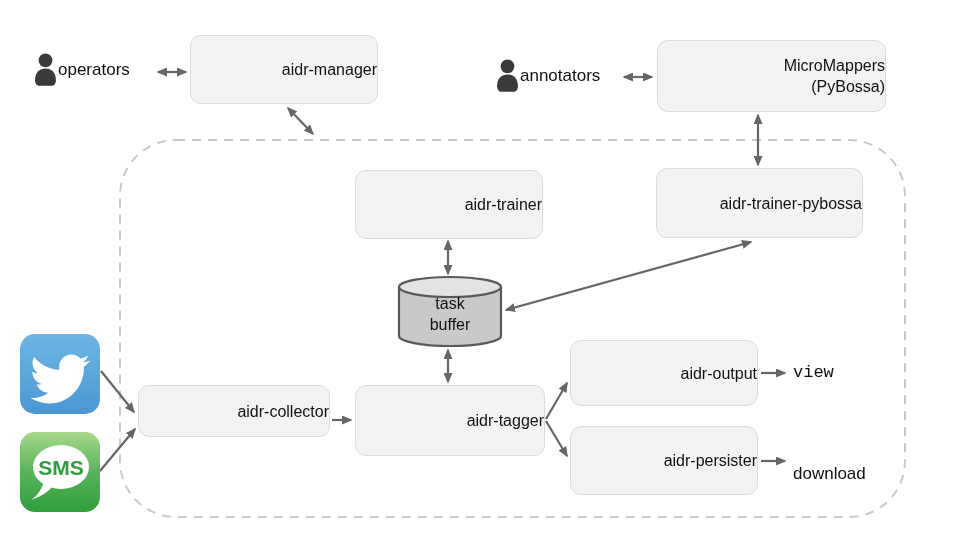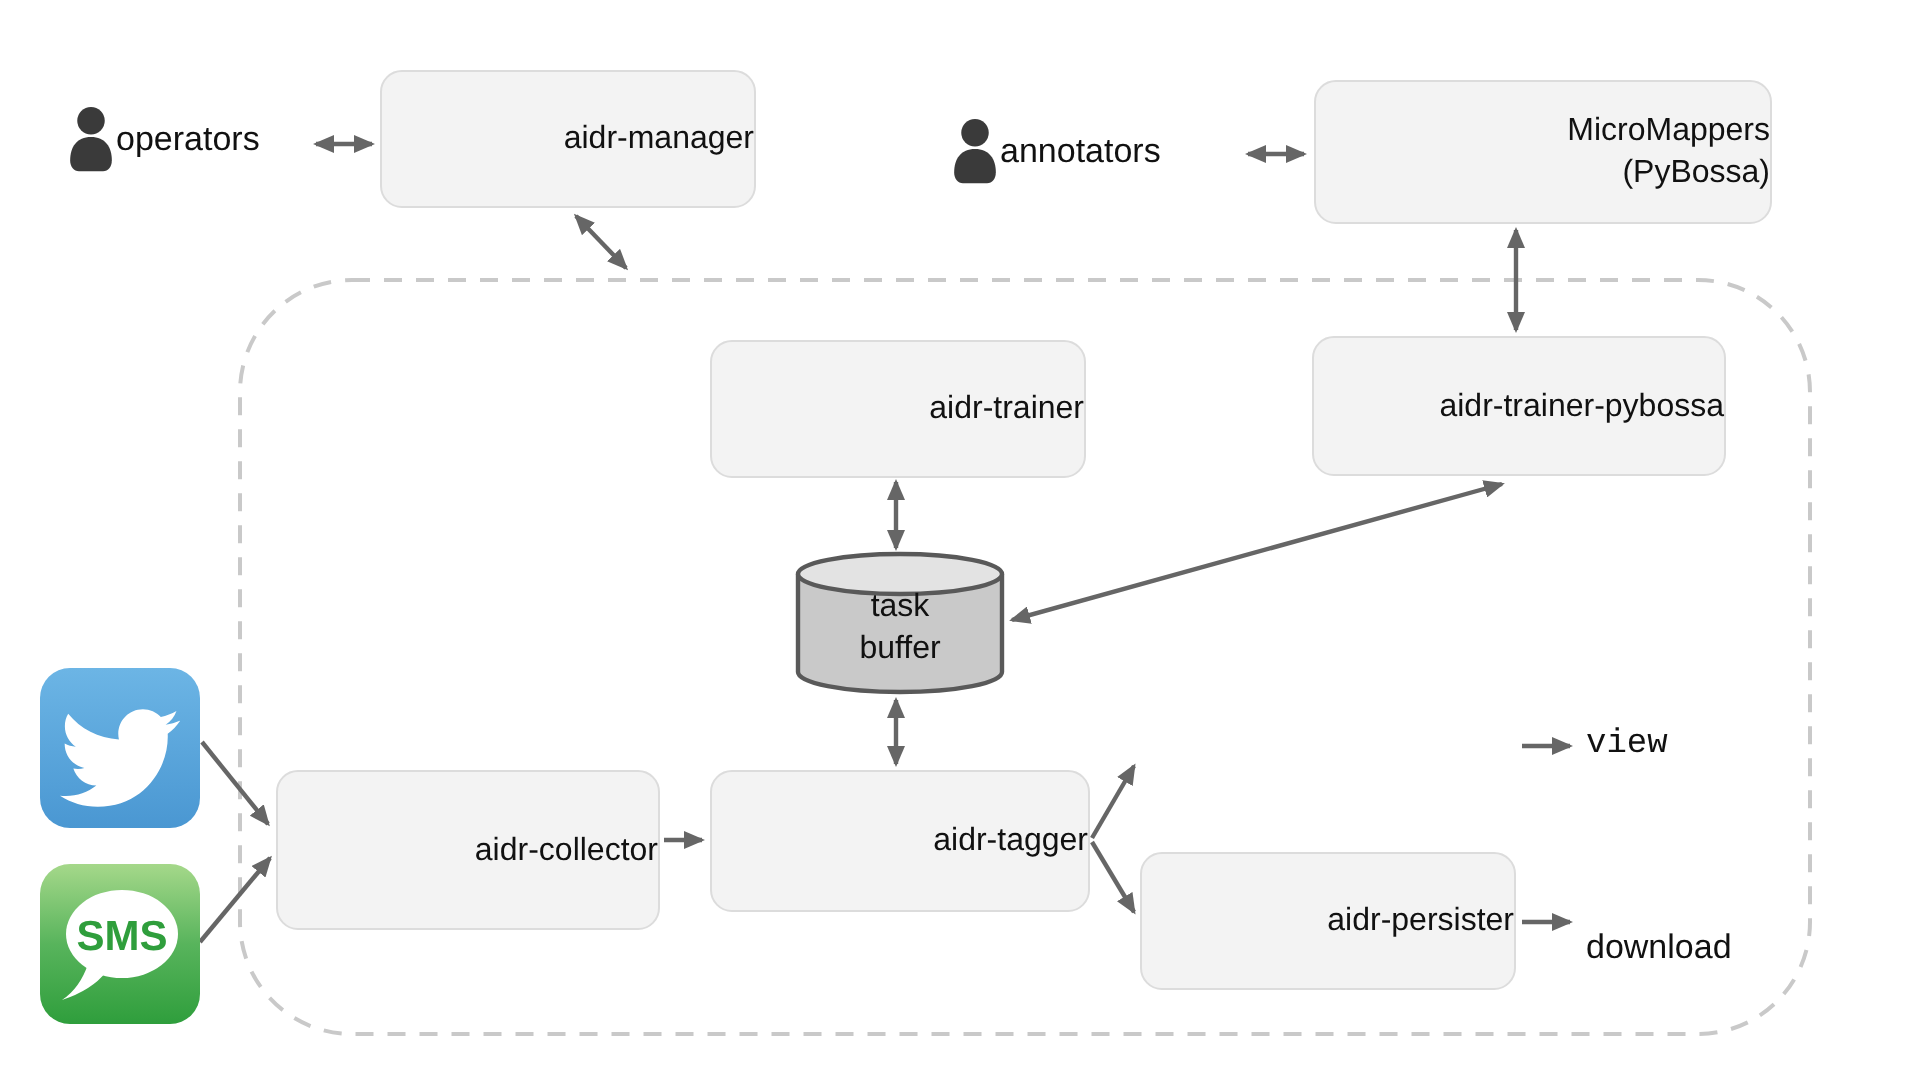--- a/index.html
+++ b/index.html
@@ -61,21 +61,21 @@
   </svg>
 
   <div class="actor" style="left:33px; top:52px;">
     <svg width="25" height="35" viewBox="0 0 24 32">
       <circle cx="12" cy="7.2" r="6.6" fill="var(--person)"></circle>
       <path d="M12 15c-6.8 0-10 4.8-10 11.2 0 3.2 1.8 5.3 4.2 5.3h11.6c2.4 0 4.2-2.1 4.2-5.3C22 19.8 18.8 15 12 15z" fill="var(--person)"></path>
     </svg>
     <span>operators</span>
   </div>
 
-  <div class="actor" style="left:475px; top:58px;">
+  <div class="actor" style="left:495px; top:58px;">
     <svg width="25" height="35" viewBox="0 0 24 32">
       <circle cx="12" cy="7.2" r="6.6" fill="var(--person)"></circle>
       <path d="M12 15c-6.8 0-10 4.8-10 11.2 0 3.2 1.8 5.3 4.2 5.3h11.6c2.4 0 4.2-2.1 4.2-5.3C22 19.8 18.8 15 12 15z" fill="var(--person)"></path>
     </svg>
     <span>annotators</span>
   </div>
 
   <div class="node" style="left:190px; top:35px;  width:188px; height:69px;">
     <span>aidr-manager</span>
   </div>
@@ -86,28 +86,31 @@
   </div>
 
   <div class="node" style="left:355px; top:170px; width:188px; height:69px;">
     <span>aidr-trainer</span>
   </div>
 
   <div class="node" style="left:656px; top:168px; width:207px; height:70px;">
     <span>aidr-trainer-pybossa</span>
   </div>
 
-  <div class="node" style="left:138px; top:385px; width:192px; height:80px;">
+  <div class="node" style="left:138px; top:385px; width:192px; height:52px;">
     <span>aidr-collector</span>
   </div>
 
   <div class="node" style="left:355px; top:385px; width:190px; height:71px;">
     <span>aidr-tagger</span>
   </div>
 
+  <div class="node" style="left:570px; top:340px; width:188px; height:66px;">
+    <span>aidr-output</span>
+  </div>
 
   <div class="node" style="left:570px; top:426px; width:188px; height:69px;">
     <span>aidr-persister</span>
   </div>
 
   <svg class="overlay" style="left:396px; top:275px;" width="108" height="74" viewBox="0 0 108 74">
     <path d="M3,12 L3,61 A51,10 0 0 0 105,61 L105,12" fill="var(--cylinder-body)" stroke="var(--cylinder-stroke)" stroke-width="2.2"></path>
     <ellipse cx="54" cy="12" rx="51" ry="10" fill="var(--cylinder-top)" stroke="var(--cylinder-stroke)" stroke-width="2.2"></ellipse>
   </svg>
   <div class="cyl-label">

